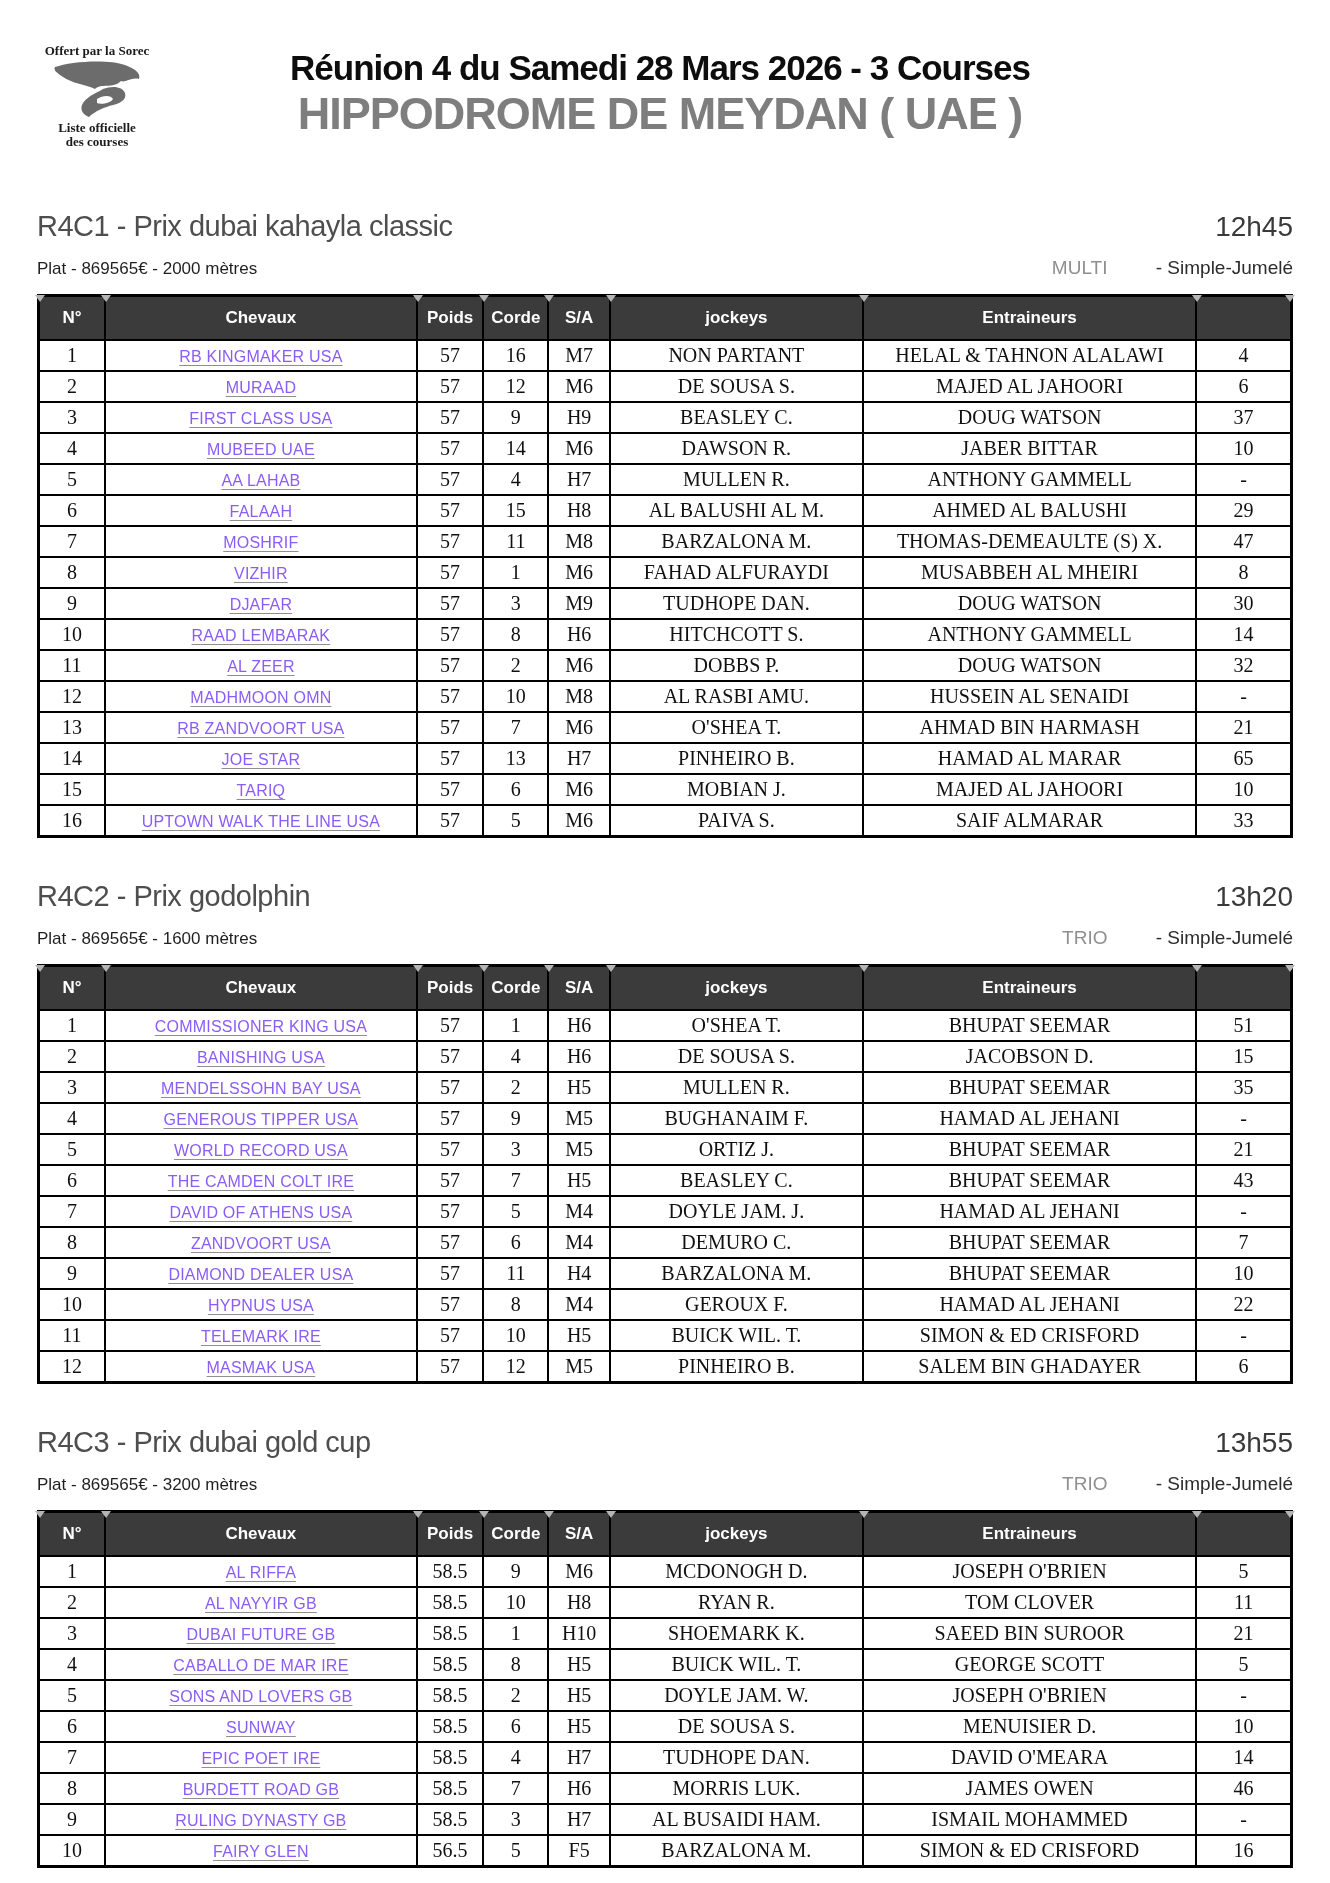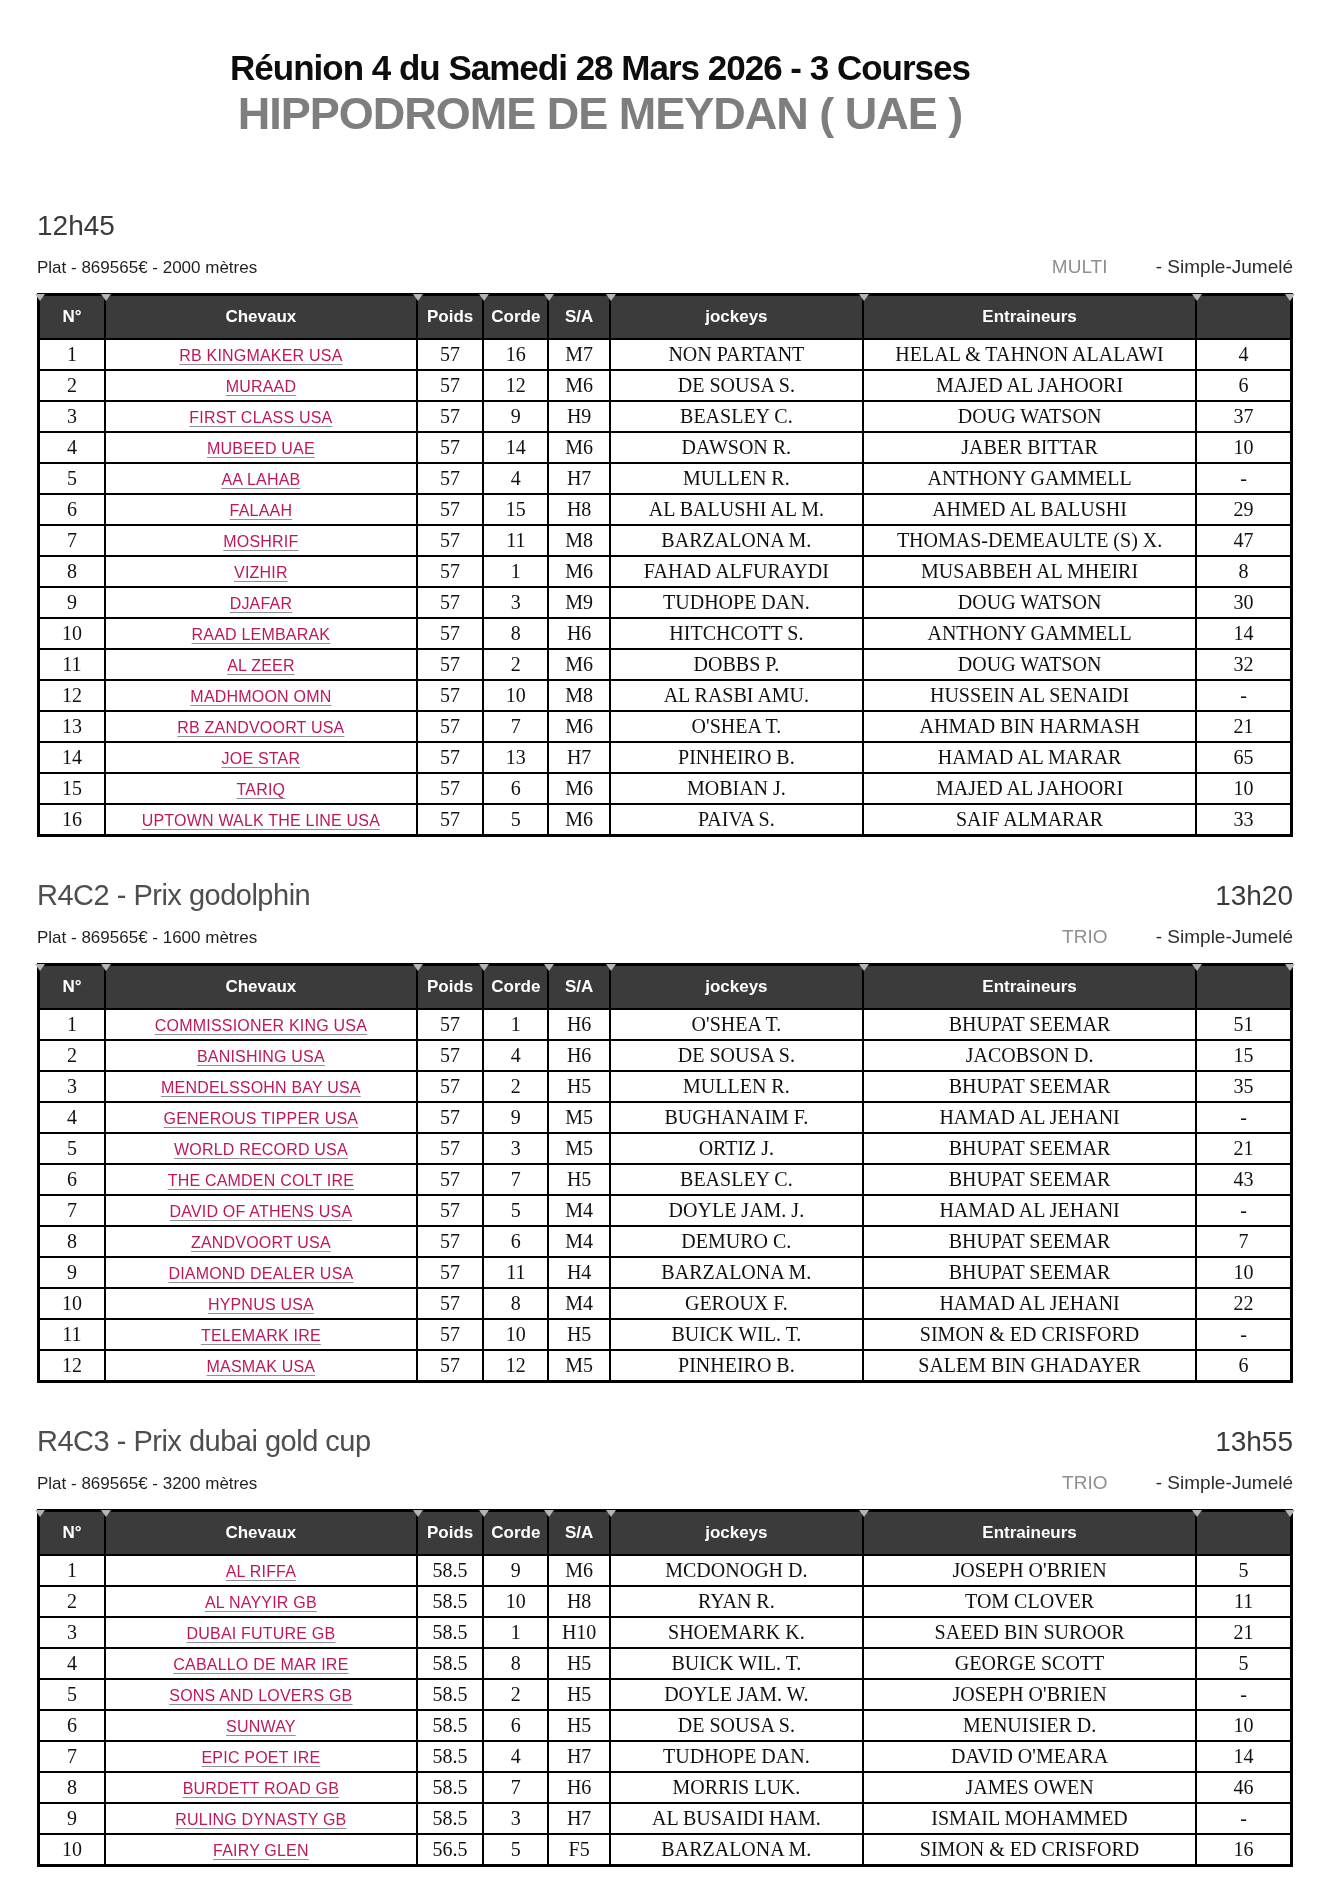--- a/index.html
+++ b/index.html
@@ -57,44 +57,55 @@
     content:"";position:absolute;top:-2px;right:-5px;width:0;height:0;
     border-left:5px solid transparent;border-right:5px solid transparent;
     border-top:7px solid #b5b5b5;
   }
   .race-table td{
     border:2px solid #000;height:29px;text-align:center;vertical-align:middle;
     font-family:"Liberation Serif",serif;font-size:20px;color:#101010;
     padding:0 3px;overflow:hidden;white-space:nowrap;
   }
   .horse-link{
-    font-family:"Liberation Sans",sans-serif;font-size:16px;color:#be185d;
+    font-family:"Liberation Sans",sans-serif;font-size:16px;color:#8b5cf6;
     letter-spacing:0.2px;text-decoration:underline;
     text-decoration-color:#8f8f8f;text-underline-offset:3px;cursor:pointer;
   }
   col.c-num{width:5.3%;}  col.c-horse{width:24.9%;} col.c-poids{width:5.3%;}
   col.c-corde{width:5.2%;} col.c-sa{width:4.9%;}   col.c-jockey{width:20.2%;}
   col.c-trainer{width:26.6%;} col.c-stat{width:7.6%;}
 </style>
 </head>
 <body>
 
 <div class="page">
   <div class="content">
 
     <div class="doc-header">
+      <div class="logo-box">
+        <div>Offert par la Sorec</div>
+        <svg class="logo-horse" width="92" height="62" viewBox="0 0 92 62">
+          <path fill="#6c6c6c" d="M4,8 C20,2 58,0 74,6 C84,10 90,14 88,20 C80,18 74,24 70,22 C62,30 50,24 44,30 C36,26 20,24 12,18 C6,14 2,11 4,8 Z"></path>
+          <path fill="#6c6c6c" d="M52,30 C62,26 72,28 74,34 C76,40 70,44 62,46 C54,48 44,52 38,58 C32,56 28,50 32,44 C38,36 46,34 52,30 Z"></path>
+          <path fill="#ffffff" d="M46,40 C52,36 60,36 62,40 C60,44 50,46 46,44 Z"></path>
+        </svg>
+        <div>Liste officielle</div>
+        <div>des courses</div>
+      </div>
       <div class="title-block">
         <div class="title-line1">Réunion 4 du Samedi 28 Mars 2026 - 3 Courses</div>
         <div class="title-line2">HIPPODROME DE MEYDAN  ( UAE )</div>
       </div>
     </div>
 
     <div id="races">
   <div class="race-section">
     <div class="race-header">
+      <span class="race-title">R4C1 - Prix dubai kahayla classic</span>
       <span class="race-time">12h45</span>
     </div>
     <div class="race-sub">
       <span class="race-details">Plat - 869565€ - 2000 mètres</span>
       <span class="race-bet"><span class="bet-type">MULTI</span><span class="bet-rest"> - Simple-Jumelé</span></span>
     </div>
     <table class="race-table">
       <colgroup>
         <col class="c-num">
               <col class="c-horse">

